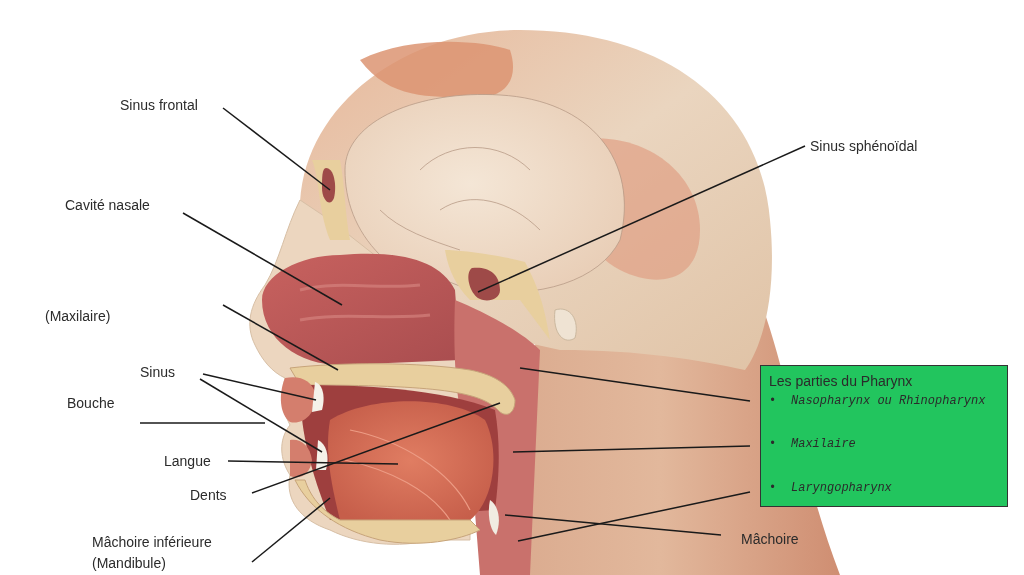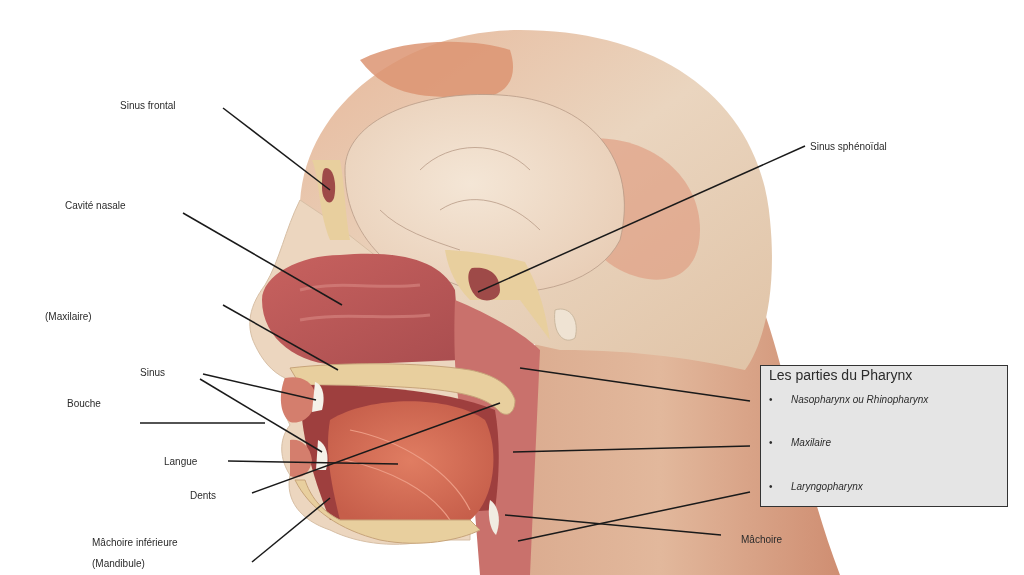--- a/index.html
+++ b/index.html
@@ -1,24 +1,24 @@
 <!DOCTYPE html>
 <html><head>
   <meta charset="utf-8">
   <style>
     html, body { margin: 0; padding: 0; background: #ffffff; }
     body { width: 1024px; height: 575px; position: relative; overflow: hidden;
            font-family: "Liberation Sans", "DejaVu Sans", sans-serif; color: #222; }
     #stage { position: absolute; left: 0; top: 0; width: 1024px; height: 575px; }
     #illustration { position: absolute; left: 0; top: 0; }
-    .label { position: absolute; font-size: 10px; line-height: 19px; color: #2b2b2b; white-space: nowrap; }
+    .label { position: absolute; font-size: 14px; line-height: 19px; color: #2b2b2b; white-space: nowrap; }
     #legend-box { position: absolute; left: 760px; top: 365px; width: 248px; height: 142px;
-                  border: 1.5px solid #333; background: #e5e5e5; box-sizing: border-box; padding: 0 8px; }
+                  border: 1.5px solid #333; background: #22c55e; box-sizing: border-box; padding: 6px 8px; }
     #legend-title { font-size: 14px; line-height: 18px; color: #2b2b2b; }
-    .legend-item { position: absolute; left: 8px; font-size: 10px; font-style: italic; color: #2b2b2b; }
+    .legend-item { position: absolute; left: 8px; font-size: 12px; font-style: italic; color: #2b2b2b; font-family: Liberation Mono, monospace; }
     .legend-item .bullet { display: inline-block; width: 22px; font-style: normal; }
     #leaders { position: absolute; left: 0; top: 0; pointer-events: none; }
   </style>
 </head>
 <body>
 
 <div id="stage">
 
   <svg id="illustration" width="1024" height="575" viewBox="0 0 1024 575">
     <defs>

